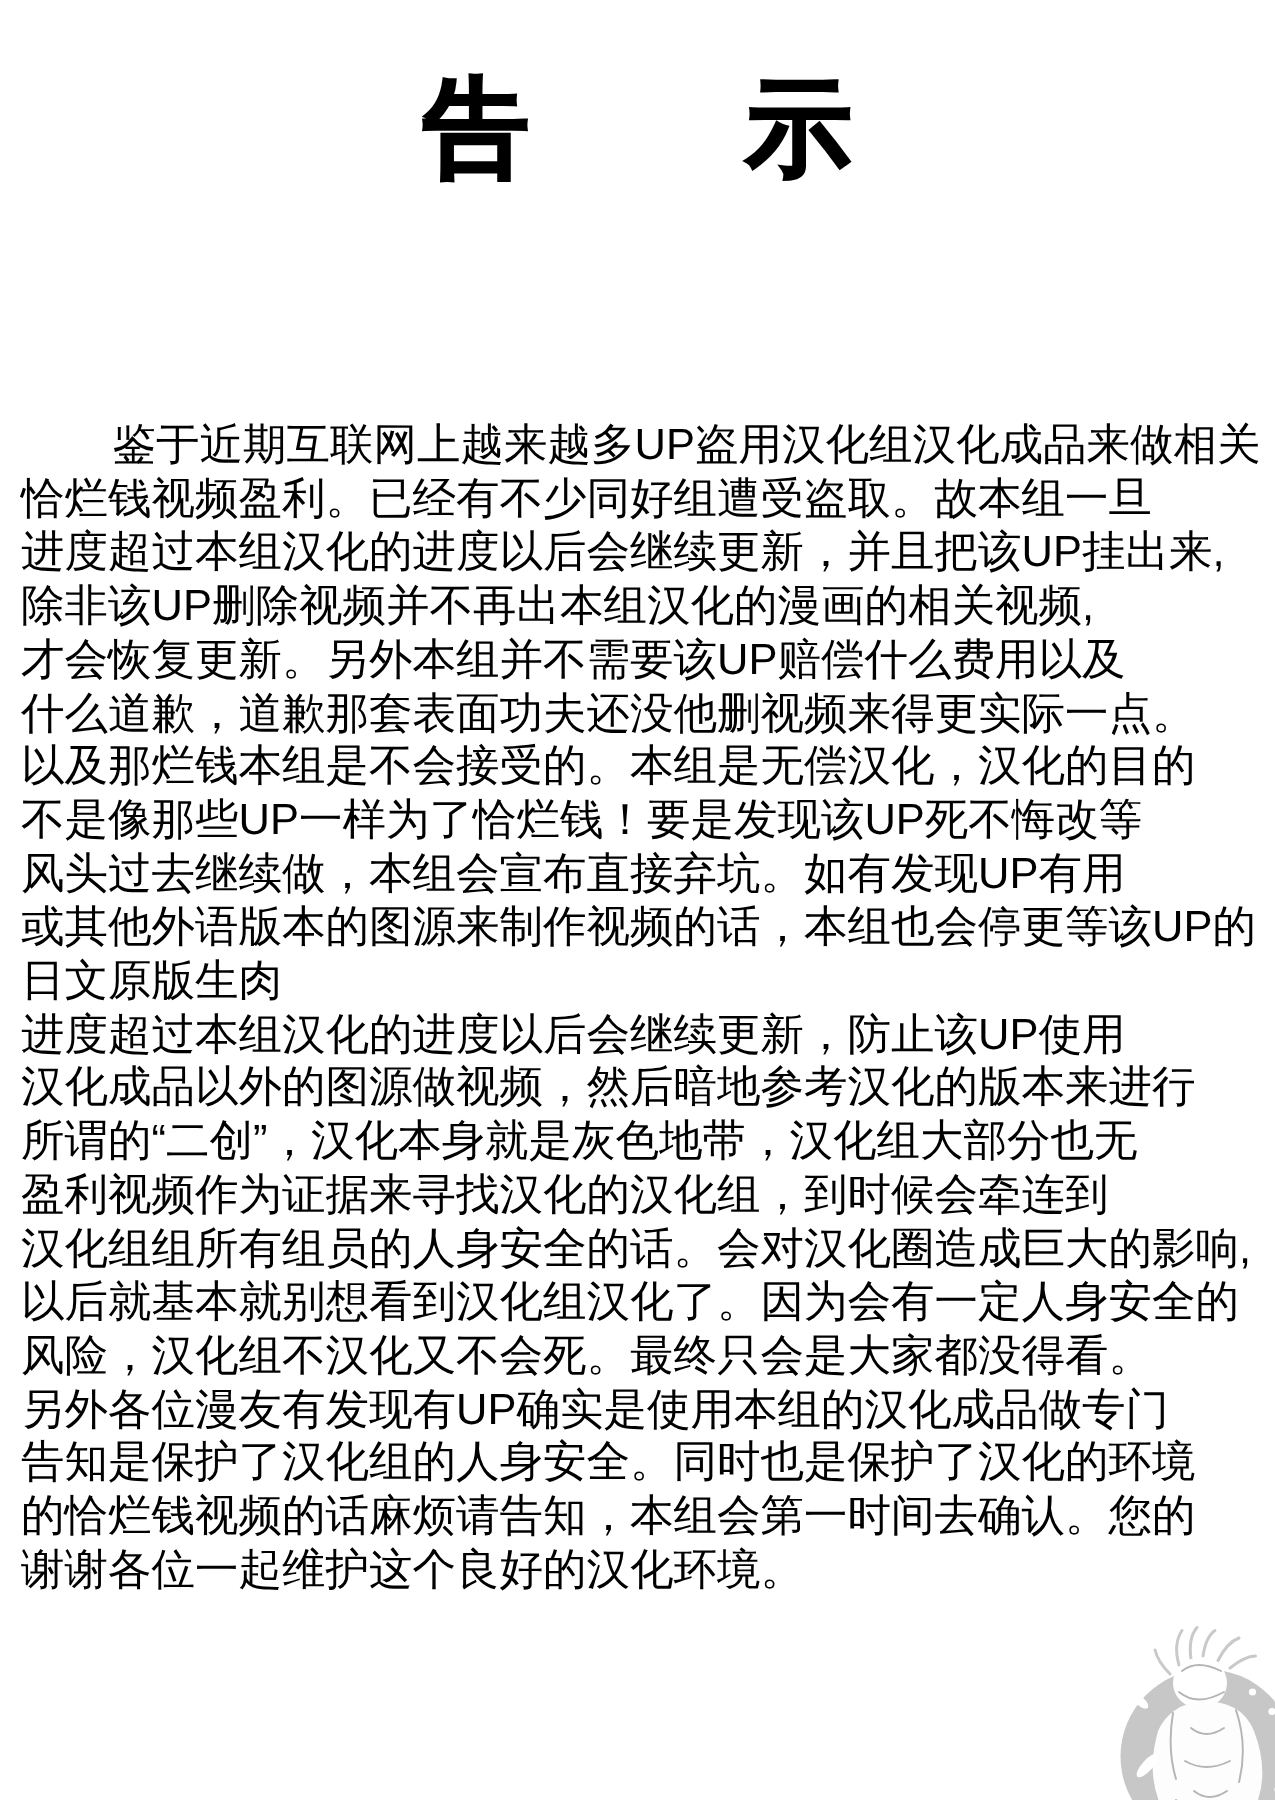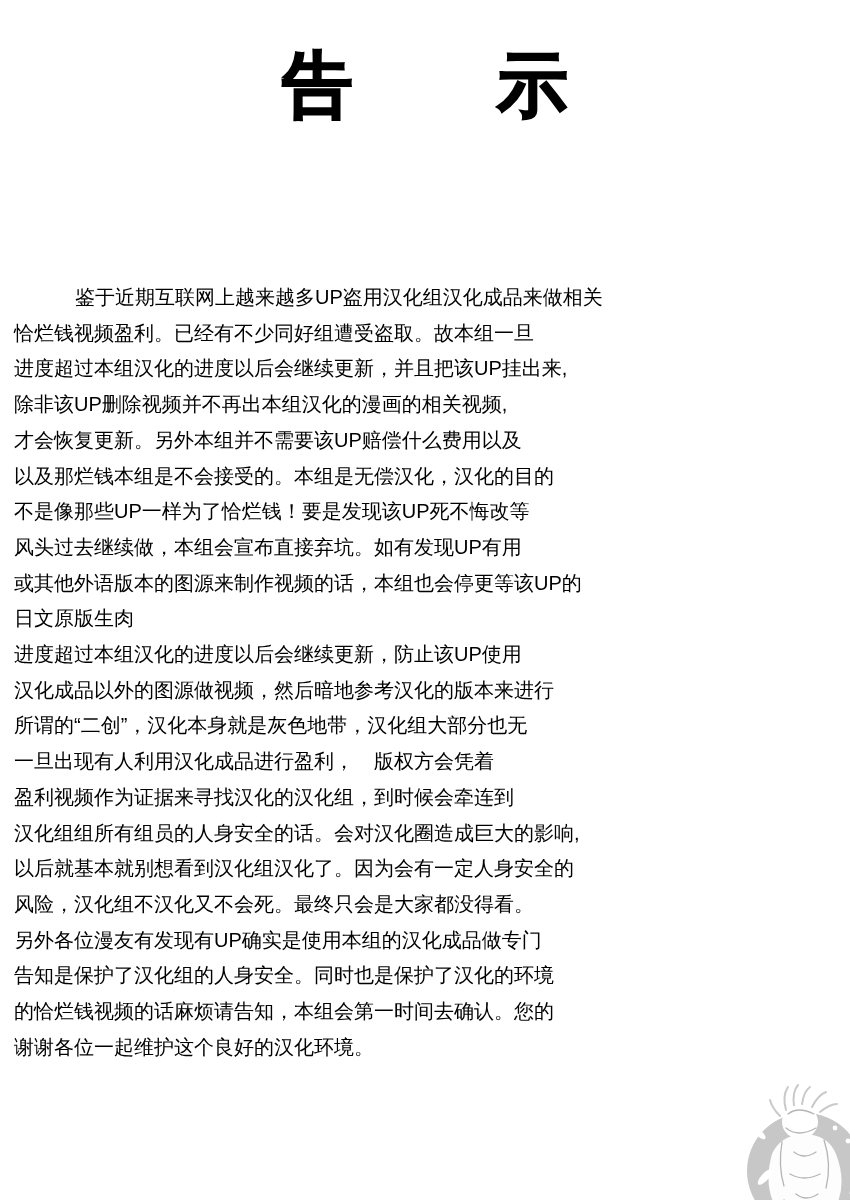--- a/index.html
+++ b/index.html
@@ -28,21 +28,21 @@
     line-height: 1;
     font-weight: bold;
     -webkit-text-stroke: 2px #000000;
     color: #000000;
   }
   .notice-body {
     position: absolute;
     top: 280px;
     left: 14px;
     width: 828px;
-    font-size: 20px;
+    font-size: 29px;
     line-height: 35.7px;
     font-weight: 500;
     letter-spacing: 0;
   }
   .line {
     white-space: pre;
   }
   .line:first-child {
     text-indent: 61px;
   }
@@ -64,29 +64,29 @@
     <span>告</span>
     <span>示</span>
   </h1>
 
   <div class="notice-body">
     <div class="line">鉴于近期互联网上越来越多UP盗用汉化组汉化成品来做相关</div>
     <div class="line">恰烂钱视频盈利。已经有不少同好组遭受盗取。故本组一旦</div>
     <div class="line">进度超过本组汉化的进度以后会继续更新，并且把该UP挂出来,</div>
     <div class="line">除非该UP删除视频并不再出本组汉化的漫画的相关视频,</div>
     <div class="line">才会恢复更新。另外本组并不需要该UP赔偿什么费用以及</div>
+    <div class="line">什么道歉，道歉那套表面功夫还没他删视频来得更实际一点。</div>
     <div class="line">以及那烂钱本组是不会接受的。本组是无偿汉化，汉化的目的</div>
     <div class="line">不是像那些UP一样为了恰烂钱！要是发现该UP死不悔改等</div>
     <div class="line">风头过去继续做，本组会宣布直接弃坑。如有发现UP有用</div>
     <div class="line">或其他外语版本的图源来制作视频的话，本组也会停更等该UP的</div>
     <div class="line">日文原版生肉</div>
     <div class="line">进度超过本组汉化的进度以后会继续更新，防止该UP使用</div>
     <div class="line">汉化成品以外的图源做视频，然后暗地参考汉化的版本来进行</div>
     <div class="line">所谓的“二创”，汉化本身就是灰色地带，汉化组大部分也无</div>
-    <div class="line">一旦出现有人利用汉化成品进行盈利，　版权方会凭着</div>
     <div class="line">盈利视频作为证据来寻找汉化的汉化组，到时候会牵连到</div>
     <div class="line">汉化组组所有组员的人身安全的话。会对汉化圈造成巨大的影响,</div>
     <div class="line">以后就基本就别想看到汉化组汉化了。因为会有一定人身安全的</div>
     <div class="line">风险，汉化组不汉化又不会死。最终只会是大家都没得看。</div>
     <div class="line">另外各位漫友有发现有UP确实是使用本组的汉化成品做专门</div>
     <div class="line">告知是保护了汉化组的人身安全。同时也是保护了汉化的环境</div>
     <div class="line">的恰烂钱视频的话麻烦请告知，本组会第一时间去确认。您的</div>
     <div class="line">谢谢各位一起维护这个良好的汉化环境。</div>
   </div>
 

